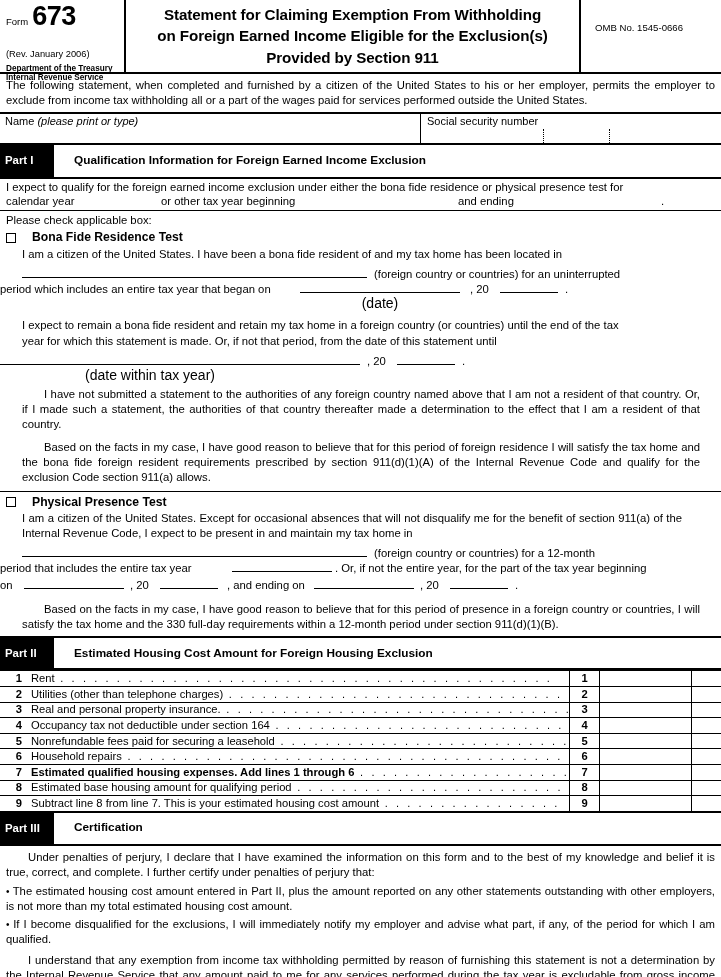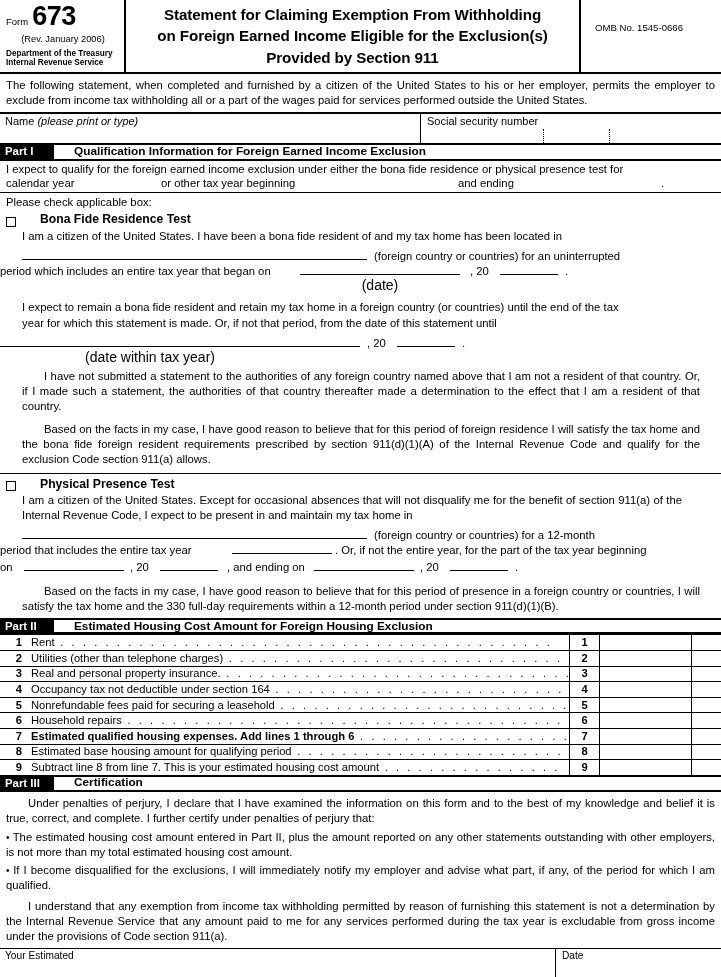--- a/index.html
+++ b/index.html
@@ -42,21 +42,21 @@
     align-items: baseline;
     gap: 4px;
   }
   .formword { font-size: 9.5px; }
   .formnum {
     font-size: 27px;
     font-weight: bold;
     letter-spacing: -0.5px;
     line-height: 1;
   }
-  .revline { font-size: 9.3px; margin-top: 4px; text-align: center; }
+  .revline { font-size: 9.3px; margin-top: 19px; }
   .treasury { font-size: 8.2px; margin-top: 4px; line-height: 1.15; font-weight: bold; }
   .hdr-mid {
     flex: 1;
     box-sizing: border-box;
     border-right: 2px solid #000;
     text-align: center;
     padding: 4px 6px 0 6px;
     font-weight: bold;
     font-size: 15.2px;
     line-height: 1.4;
@@ -109,21 +109,21 @@
   }
   .ssn-dot.d1 { left: 122px; }
   .ssn-dot.d2 { left: 188px; }
 
   
   .part-hdr {
     display: flex;
     align-items: stretch;
     background: #fff;
     border-bottom: 2px solid #000;
-    height: 16px;
+    height: 34px;
     box-sizing: border-box;
   }
   .part-tag {
     background: #000;
     color: #fff;
     font-weight: bold;
     font-size: 11.4px;
     padding: 0 5px 0 5px;
     min-width: 54px;
     display: flex;
@@ -151,22 +151,22 @@
 
   .calyear-row {
     padding: 2px 6px 1px 6px;
     border-bottom: 1px solid #000;
   }
   .calyear-line2 { position: relative; height: 15px; }
   .abs { position: absolute; }
 
   .checkrow {
     display: flex;
-    align-items: flex-end;
-    gap: 24px;
+    align-items: center;
+    gap: 16px;
     padding: 3px 6px 1px 6px;
   }
   .cbox {
     width: 10px;
     height: 10px;
     border: 1.5px solid #000;
     box-sizing: border-box;
     flex: none;
   }
   .cblabel { font-weight: bold; font-size: 12.2px; }

